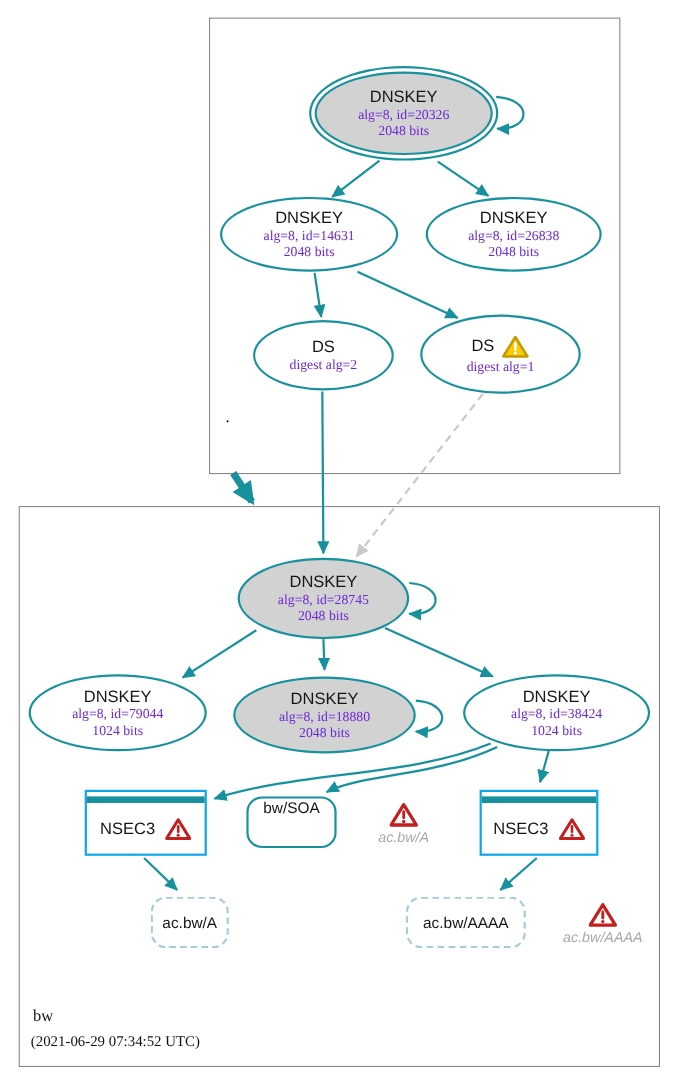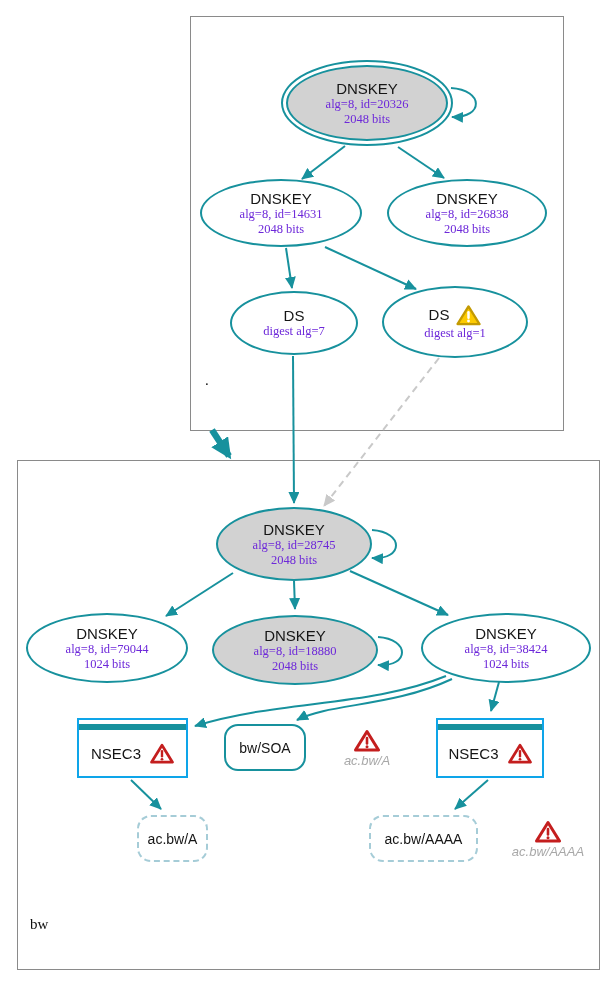--- a/index.html
+++ b/index.html
@@ -40,21 +40,21 @@
   .nsec3 {
     position:absolute; border:2px solid #0ea5e9; background:#ffffff; box-sizing:border-box;
   }
   .nsec3 .stripe { margin:4px 0 0 0; height:6px; background:#17919d; }
   .nsec3 .content {
     display:flex; align-items:center; justify-content:center; gap:9px;
     height:calc(100% - 10px);
   }
   .roundrect {
     position:absolute; border:2px solid #17919d; border-radius:14px; background:#fff;
-    display:flex; align-items:center; justify-content:center; box-sizing:border-box;
+    display:flex; align-items:flex-start; justify-content:center; box-sizing:border-box;
     font-size:14px; color:#151515;
   }
   .dashedrect {
     position:absolute; border:2px dashed #a5ccd7; border-radius:14px; background:#fff;
     display:flex; align-items:center; justify-content:center; box-sizing:border-box;
     font-size:14px; color:#151515;
   }
   .tri-wrap { position:absolute; display:flex; flex-direction:column; align-items:center; }
   .tri-label {
     font-style:italic; font-size:13px; color:#a8a8a8; white-space:nowrap; margin-top:1px;
@@ -118,21 +118,21 @@
   </div>
 
   <div class="ellipse" style="left:387px; top:179px; width:160px; height:68px;">
     <div class="ntitle">DNSKEY</div>
     <div class="ndetail">alg=8, id=26838</div>
     <div class="ndetail">2048 bits</div>
   </div>
 
   <div class="ellipse" style="left:230px; top:291px; width:128px; height:64px;">
     <div class="ntitle">DS</div>
-    <div class="ndetail">digest alg=7</div>
+    <div class="ndetail">digest alg=2</div>
   </div>
 
   <div class="ellipse" style="left:382px; top:286px; width:146px; height:72px;">
     <div class="titlerow">
       <span class="ntitle">DS</span>
       <svg width="25" height="22" viewBox="0 0 26 23">
         <polygon points="13,2.5 24.5,21 1.5,21" fill="#fdcb01" stroke="#c39a02" stroke-width="2.4" stroke-linejoin="round"></polygon>
         <line x1="13" y1="8.5" x2="13" y2="14.5" stroke="#ffffff" stroke-width="2.6" stroke-linecap="round"></line>
         <circle cx="13" cy="17.8" r="1.5" fill="#ffffff"></circle>
       </svg>
@@ -214,14 +214,15 @@
   <div class="tri-wrap" style="left:500px; top:820px; width:96px;">
     <svg width="26" height="23" viewBox="0 0 26 23">
       <polygon points="13,2.5 24.5,21 1.5,21" fill="#ffffff" stroke="#c41e1e" stroke-width="3" stroke-linejoin="round"></polygon>
       <line x1="13" y1="9" x2="13" y2="14.5" stroke="#c41e1e" stroke-width="2.6" stroke-linecap="round"></line>
       <circle cx="13" cy="17.8" r="1.5" fill="#c41e1e"></circle>
     </svg>
     <div class="tri-label">ac.bw/AAAA</div>
   </div>
 
   <div class="zone-label" style="left:30px; top:916px;">bw</div>
+  <div class="zone-ts" style="left:28px; top:939px;">(2021-06-29 07:34:52 UTC)</div>
 
 </div>
 
 </body></html>

